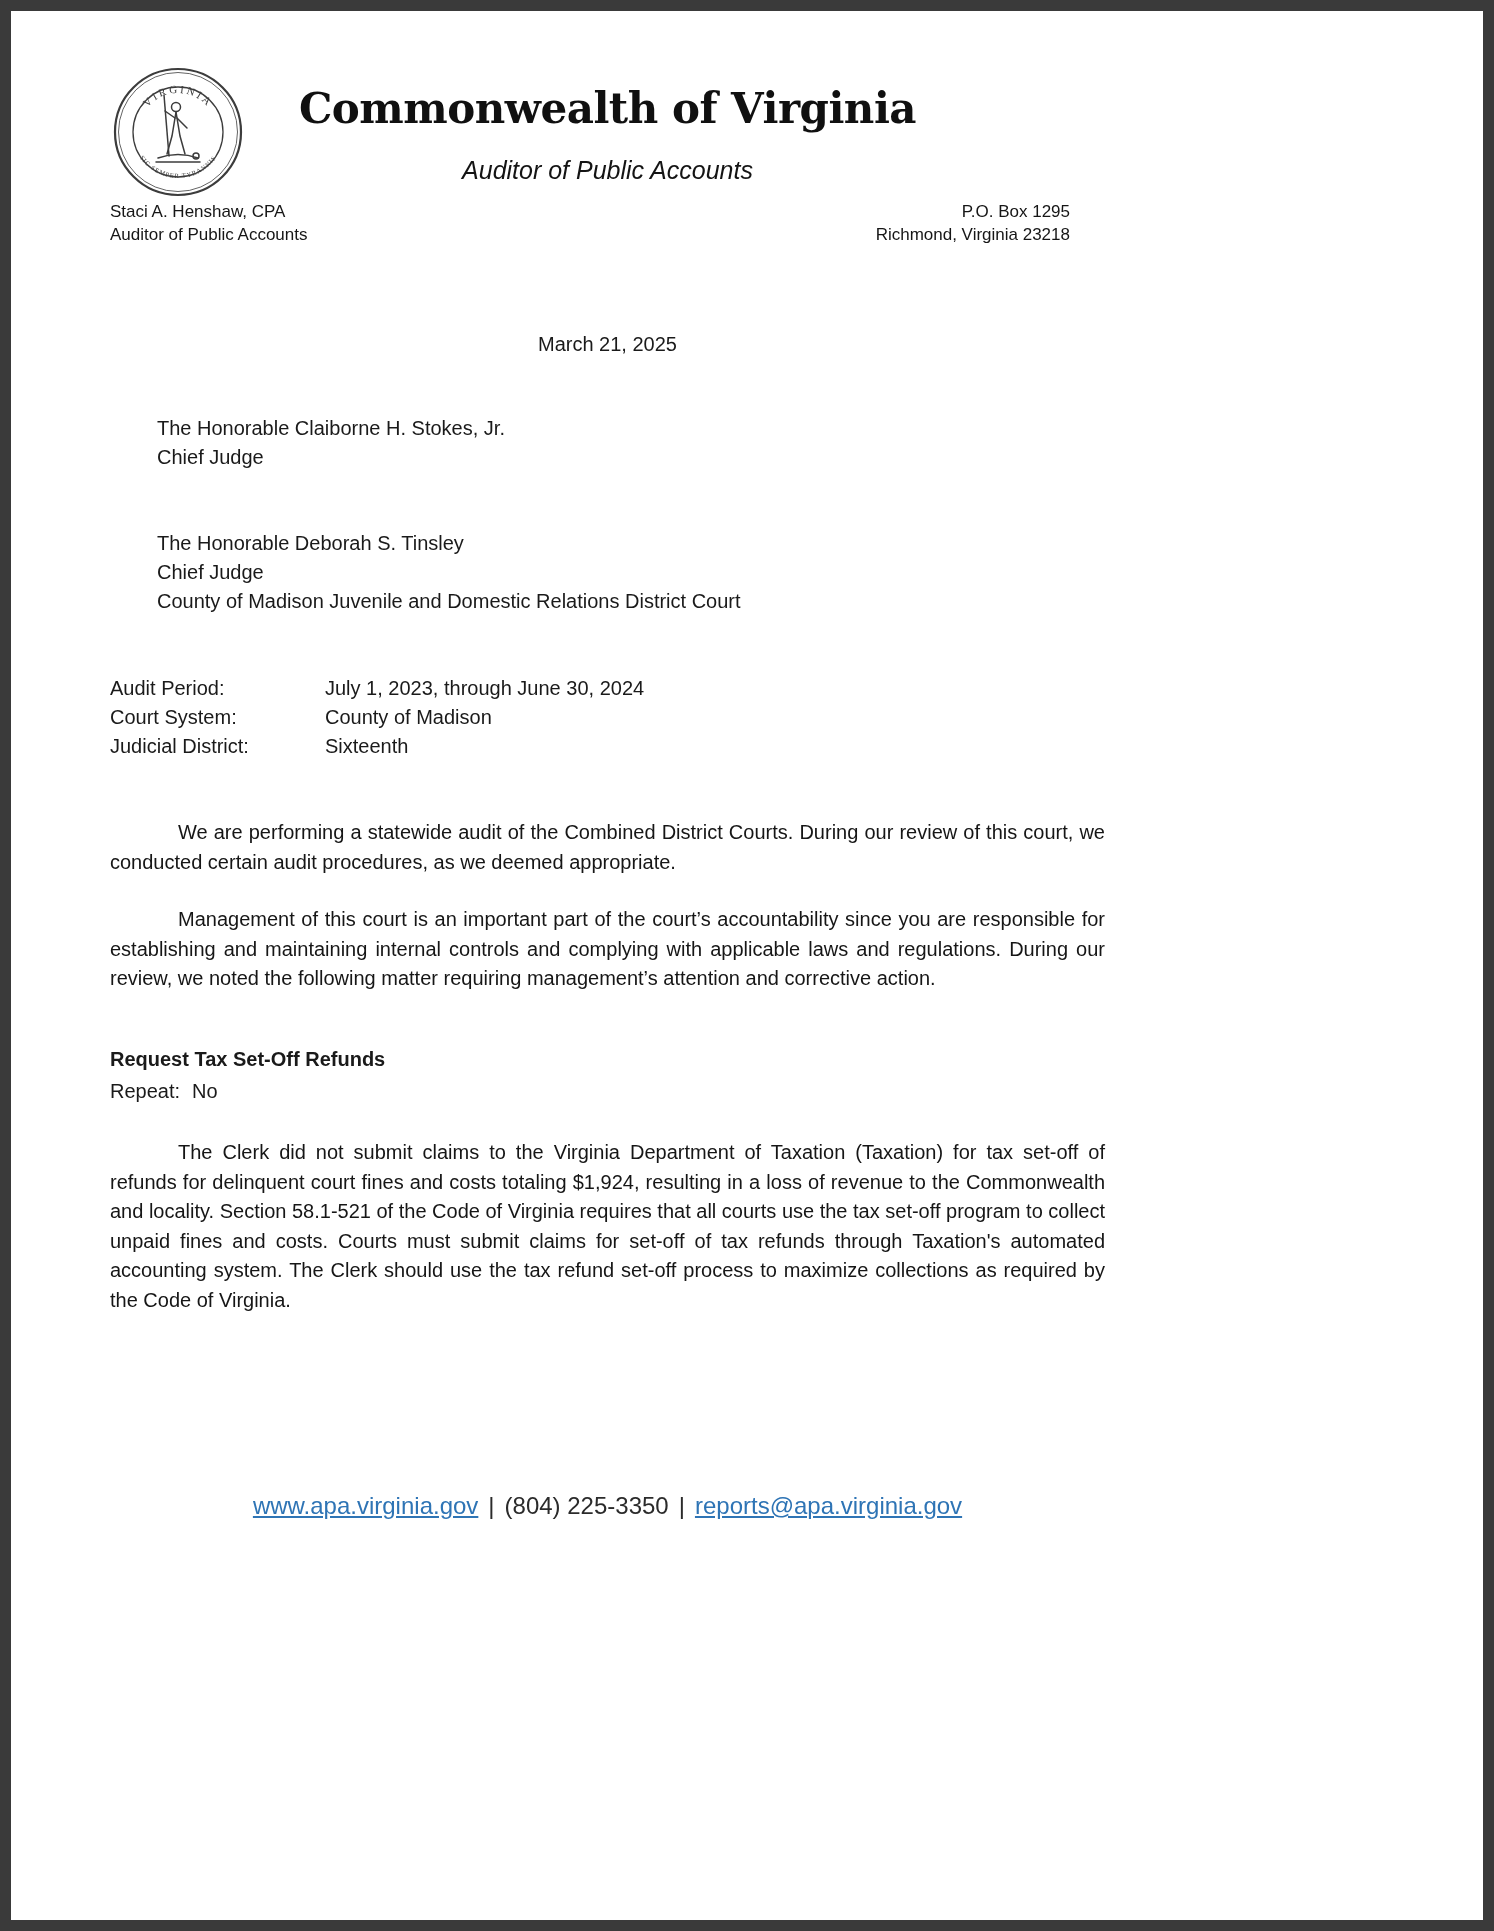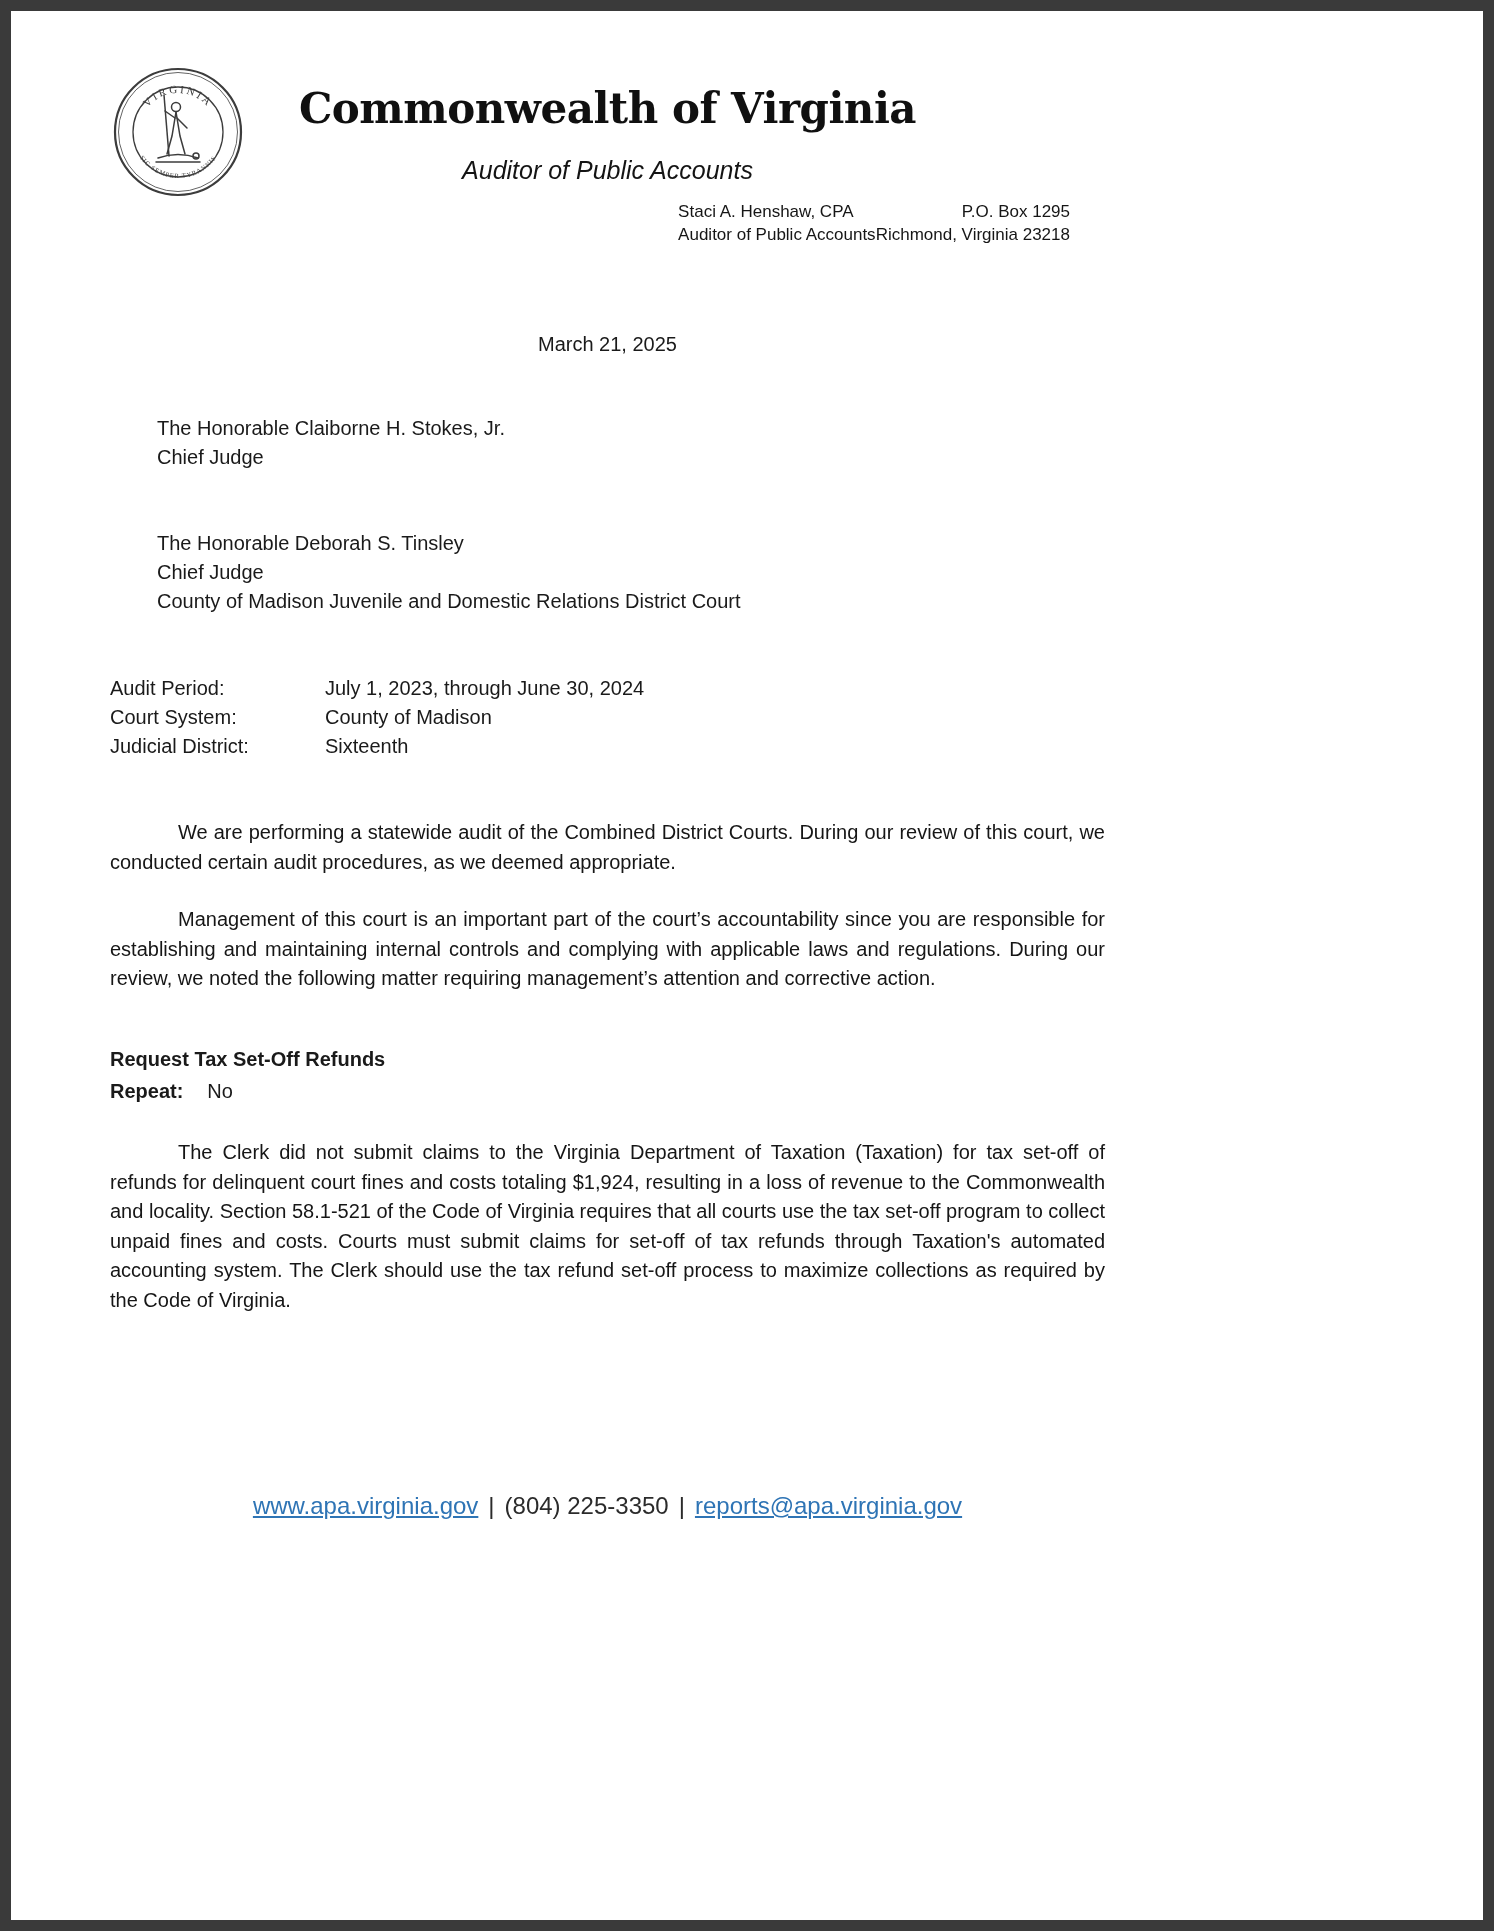--- a/index.html
+++ b/index.html
@@ -28,21 +28,21 @@
     top:84px; text-align:center;
     font-family:"DejaVu Serif","Liberation Serif",serif;
     font-weight:700; font-size:42px; color:#101010;
     letter-spacing:-0.5px;
   }
   .doc-subtitle {
     top:156px; text-align:center;
     font-style:italic; font-size:25px; color:#141414;
   }
   .header-info {
-    top:200px; display:flex; justify-content:flex-end;
+    top:200px; display:flex; justify-content:space-between;
     font-size:17px; line-height:23px; color:#161616;
   }
   .header-right { text-align:right; padding-right:35px; }
 
   .date-line { top:333px; text-align:center; font-size:20px; }
 
   .recipient { font-size:20px; line-height:29px;margin-left:47px; }
   .recipient-1 { top:414px; }
   .recipient-2 { top:529px; }
 
@@ -54,21 +54,21 @@
     text-align:justify; text-indent:68px; color:#161616;
   }
   .para-1 { top:818px; }
   .para-2 { top:905px; }
   .para-3 { top:1138px; }
 
   .finding-heading {
     top:1048px; font-size:20px; font-weight:bold;
   }
   .repeat-line { top:1080px; font-size:20px; }
-  .repeat-label { font-weight:bold; margin-right:24px;text-align:right; }
+  .repeat-label { font-weight:normal; margin-right:12px;text-align:right; }
 
   .footer { top:1492px; text-align:center; font-size:24px; color:#2b2b2b; }
   .footer a { color:#2e74b5; text-decoration:underline; cursor:pointer; }
   .footer .sep { margin:0 10px; color:#2b2b2b; }
 </style>
 </head>
 <body>
 
 <div class="page">
   <div class="frame"></div>

